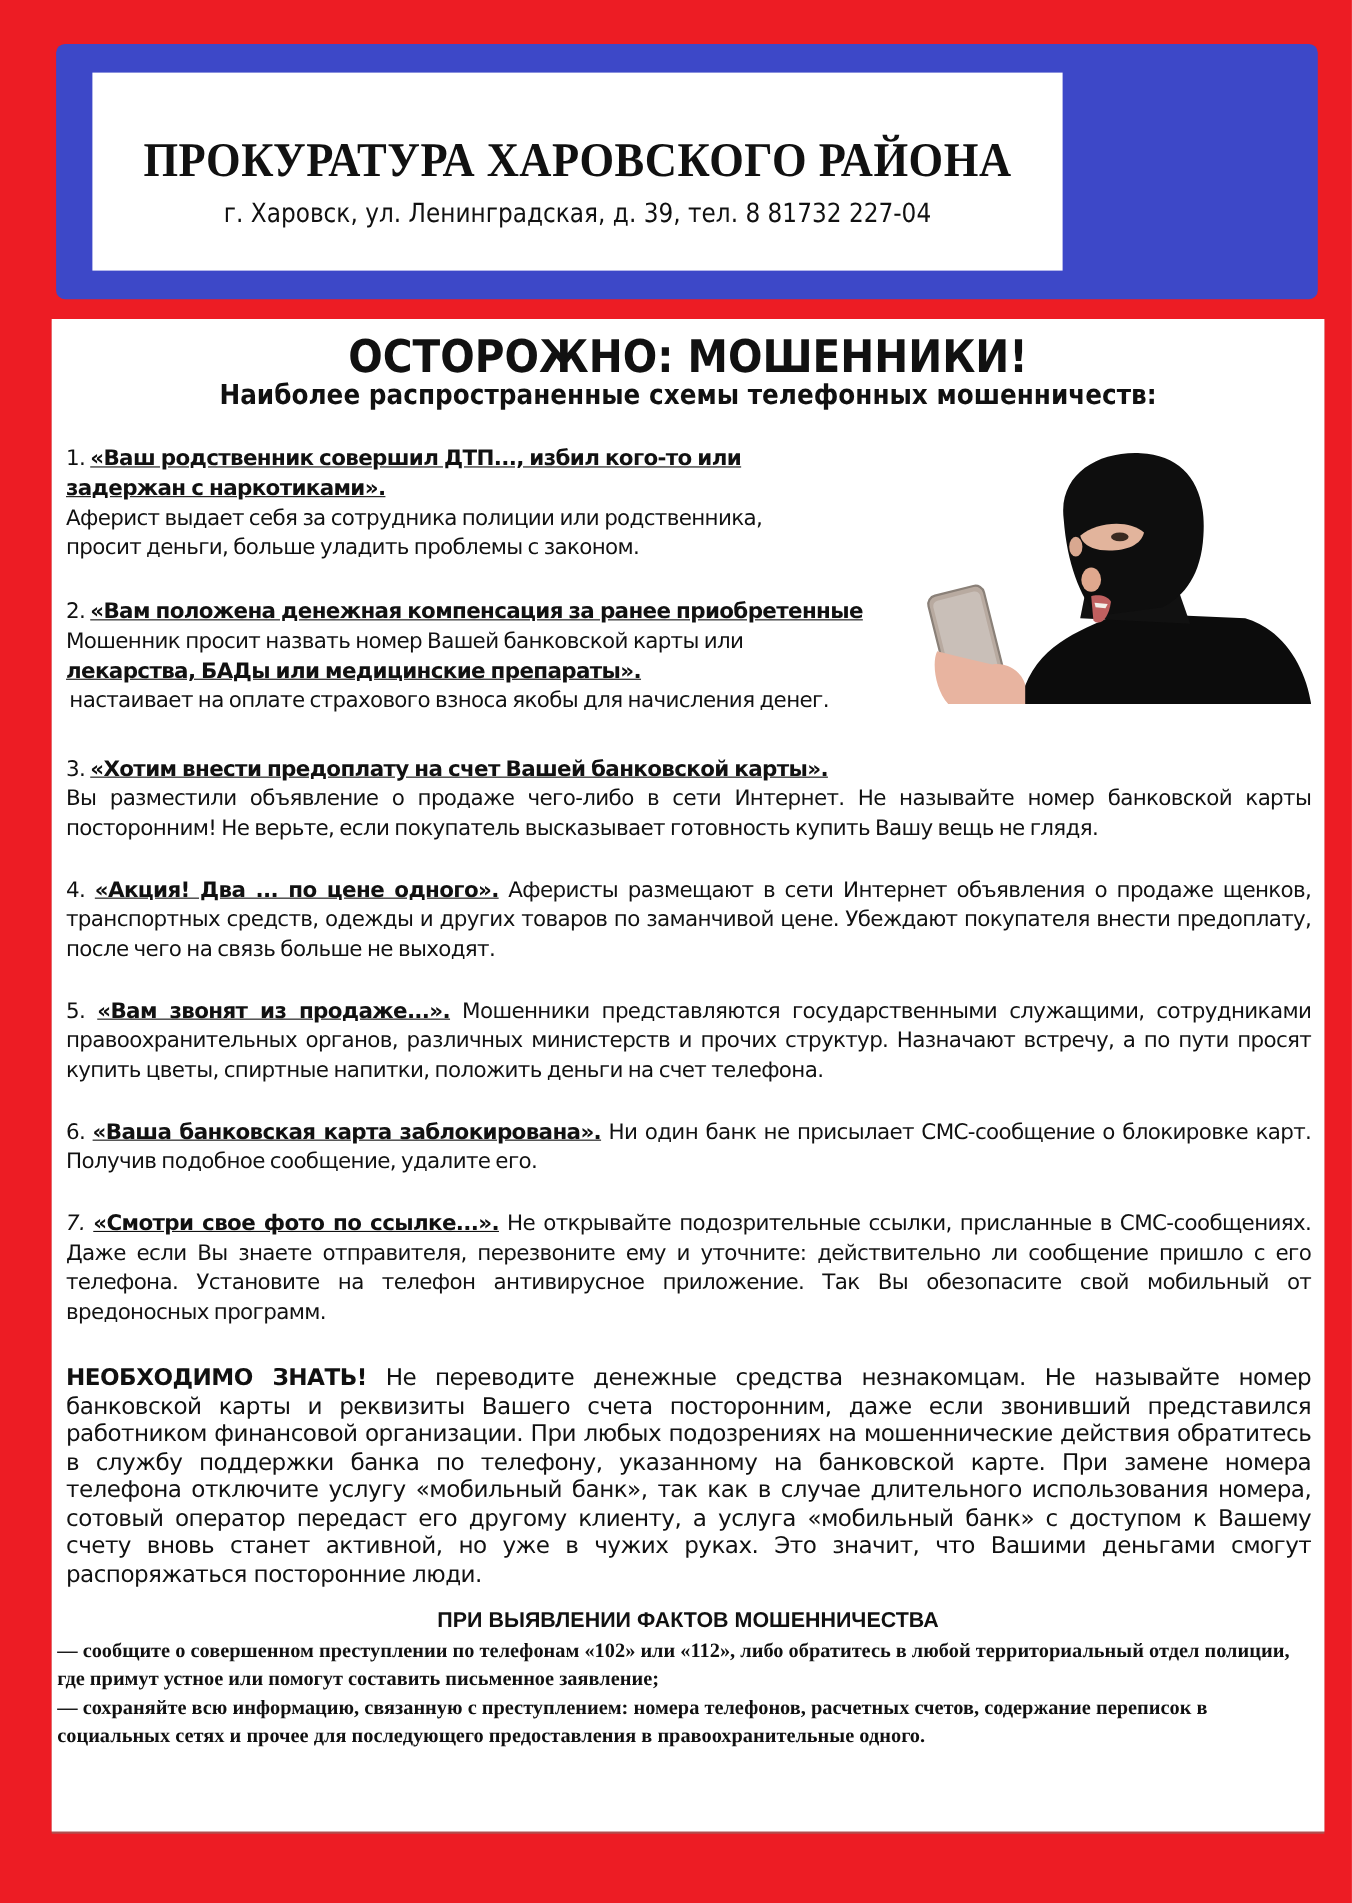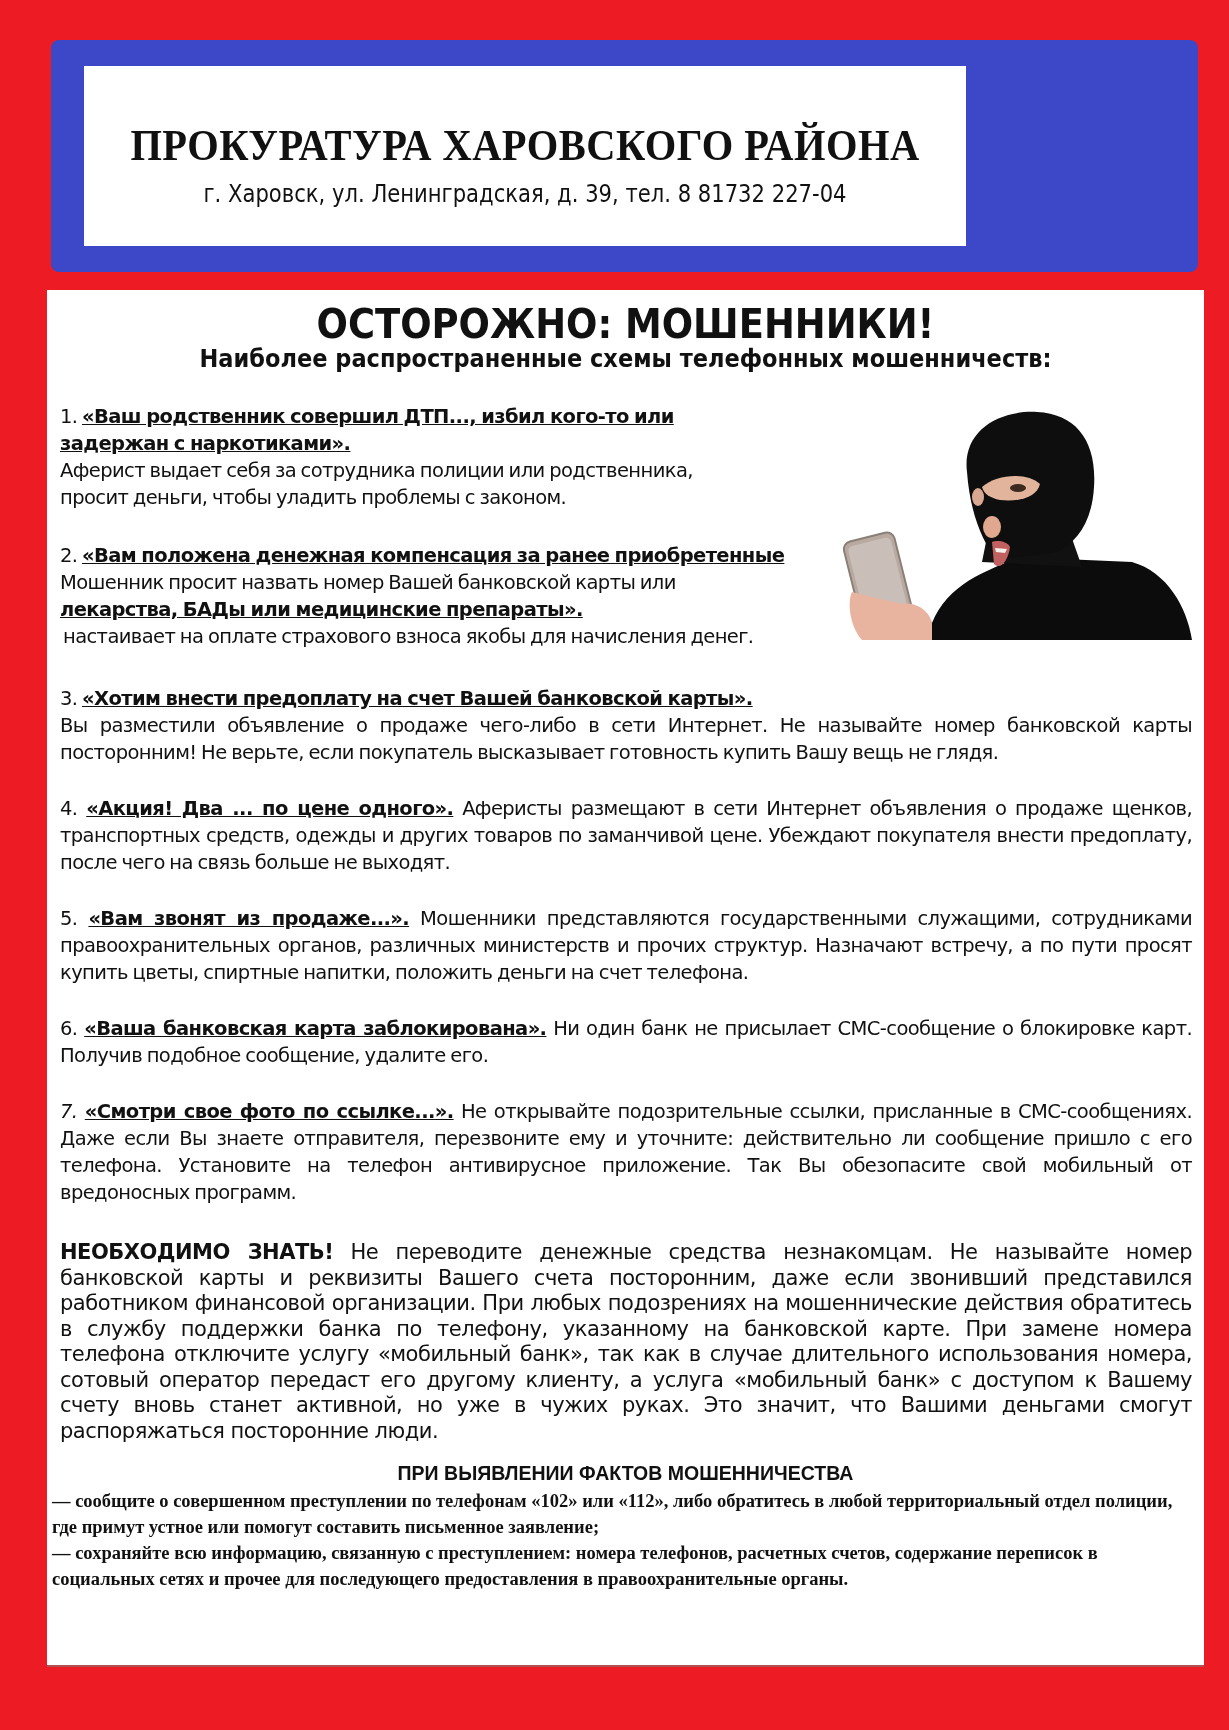--- a/index.html
+++ b/index.html
@@ -114,21 +114,21 @@
       </g>
 
       <path d="M20 200 C15 210 18 235 30 248 L100 248 L100 230 C95 215 80 210 70 212 L40 205 Z" fill="#e8b4a0"></path>
     </svg>
   </div>
 
   <div class="scheme s1">
     <span class="line"><span>1.</span> <b>«Ваш родственник совершил ДТП..., избил кого-то или</b></span>
     <span class="line"><b>задержан с наркотиками».</b></span>
     <span class="line">Аферист выдает себя за сотрудника полиции или родственника,</span>
-    <span class="line">просит деньги, чтобы уладить проблемы с законом.</span>
+    <span class="line">просит деньги, больше уладить проблемы с законом.</span>
   </div>
 
   <div class="scheme s2">
     <span class="line"><span>2.</span> <b>«Вам положена денежная компенсация за ранее приобретенные</b></span>
     <span class="line">Мошенник просит назвать номер Вашей банковской карты или</span>
     <span class="line"><b>лекарства, БАДы или медицинские препараты».</b></span>
     <span class="line" style="padding-left:3px">настаивает на оплате страхового взноса якобы для начисления денег.</span>
   </div>
 
   <div class="scheme s3">
@@ -152,15 +152,15 @@
     <span style="font-style:italic">7.</span> <b>«Смотри свое фото по ссылке...».</b> <span>Не открывайте подозрительные ссылки, присланные в СМС-сообщениях. Даже если Вы знаете отправителя, перезвоните ему и уточните: действительно ли сообщение пришло с его телефона. Установите на телефон антивирусное приложение. Так Вы обезопасите свой мобильный от вредоносных программ.</span>
   </div>
 
   <div class="warning">
     <b>НЕОБХОДИМО ЗНАТЬ!</b> <span>Не переводите денежные средства незнакомцам. Не называйте номер банковской карты и реквизиты Вашего счета посторонним, даже если звонивший представился работником финансовой организации. При любых подозрениях на мошеннические действия обратитесь в службу поддержки банка по телефону, указанному на банковской карте. При замене номера телефона отключите услугу «мобильный банк», так как в случае длительного использования номера, сотовый оператор передаст его другому клиенту, а услуга «мобильный банк» с доступом к Вашему счету вновь станет активной, но уже в чужих руках. Это значит, что Вашими деньгами смогут распоряжаться посторонние люди.</span>
   </div>
 
   <div class="facts-title">ПРИ ВЫЯВЛЕНИИ ФАКТОВ МОШЕННИЧЕСТВА</div>
   <div class="facts">
     <div>— сообщите о совершенном преступлении по телефонам «102» или «112», либо обратитесь в любой территориальный отдел полиции, где примут устное или помогут составить письменное заявление;</div>
-    <div>— сохраняйте всю информацию, связанную с преступлением: номера телефонов, расчетных счетов, содержание переписок в социальных сетях и прочее для последующего предоставления в правоохранительные органы.</div>
+    <div>— сохраняйте всю информацию, связанную с преступлением: номера телефонов, расчетных счетов, содержание переписок в социальных сетях и прочее для последующего предоставления в правоохранительные одного.</div>
   </div>
 </div>
 
 </body></html>

